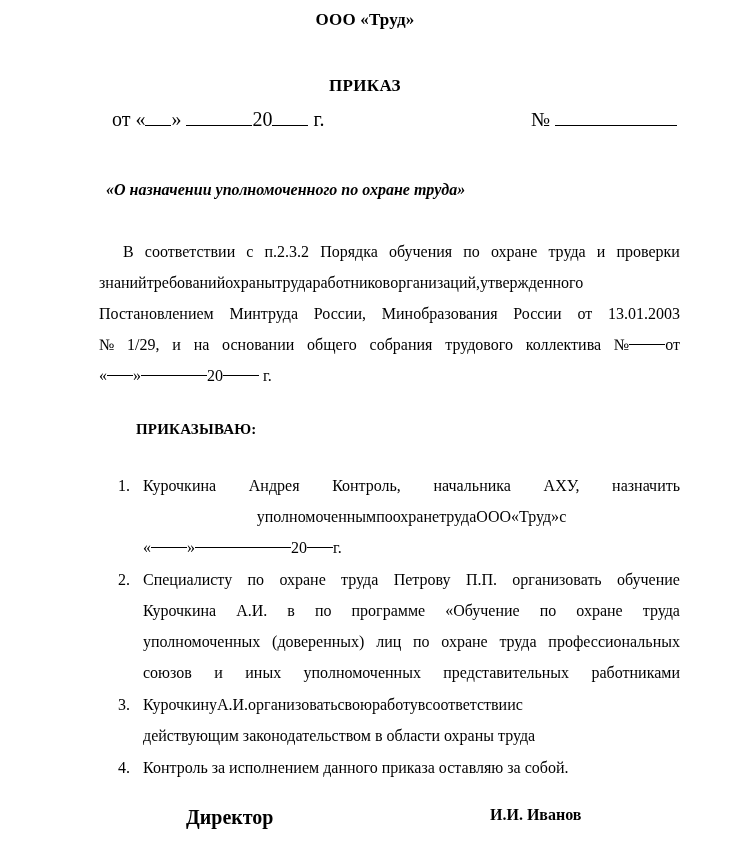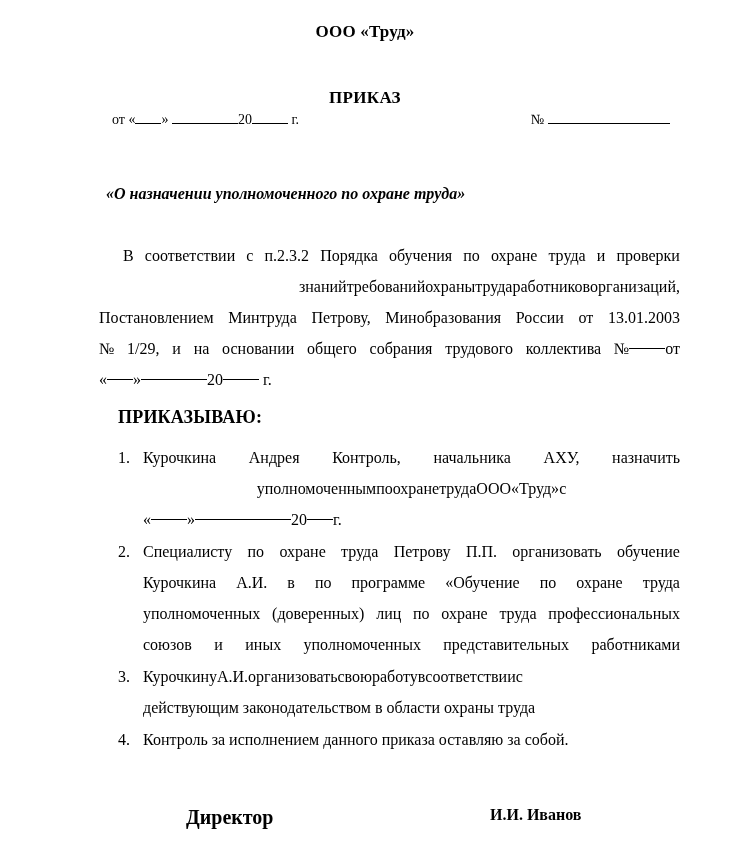--- a/index.html
+++ b/index.html
@@ -21,37 +21,37 @@
     box-sizing: border-box;
   }
 
   
   .org-title {
     text-align: center;
     font-weight: bold;
     font-size: 17px;
     letter-spacing: 0.2px;
     margin: 0;
-    padding-top: 22px;
+    padding-top: 10px;
   }
   .doc-type {
     text-align: center;
     font-weight: bold;
     font-size: 17px;
     letter-spacing: 0.3px;
     margin: 0;
     padding-top: 46px;
   }
 
   
   .datenum-row {
     position: relative;
-    margin-top: 2px;
+    margin-top: 10px;
     height: 24px;
-    font-size: 14px;
+    font-size: 20px;
   }
   .date-field {
     position: absolute;
     left: 112px;
     top: 0;
     white-space: nowrap;
   }
   .num-field {
     position: absolute;
     left: 531px;
@@ -92,25 +92,25 @@
     width: 100%;
     font-size: 16px;
     line-height: 31px;
     white-space: nowrap;
   }
   .jrow.first { padding-left: 24px; box-sizing: border-box; }
   .jrow.noj { justify-content: flex-start; }
   .jrow.noj > span { margin-right: 0; }
 
   .order-word {
-    margin: 0;
+    margin: 18px;
     padding-left: 19px;
     padding-top: 12px;
     font-weight: bold;
-    font-size: 18px;
+    font-size: 15px;
     letter-spacing: 0.2px;
   }
 
   
   .items {
     margin: 0;
     padding: 0;
     padding-top: 14px;
     list-style: none;
   }
@@ -200,36 +200,37 @@
               <span>по</span>
               <span>охране</span>
               <span>труда</span>
               <span>и</span>
               <span>проверки</span>
             </span>
           </span>
       </div>
       <div class="jrow">
         <span style="display: flex; flex: 1 1 auto;">
-            <span style="display: flex; justify-content: flex-end; flex: 1 1 auto;">
+            <span style="display: flex; justify-content: flex-start; flex: 1 1 auto;">
               <span>знаний</span>
               <span>требований</span>
               <span>охраны</span>
               <span>труда</span>
               <span>работников</span>
               <span>организаций,</span>
+              <span>утвержденного</span>
             </span>
           </span>
       </div>
       <div class="jrow">
         <span style="display: flex; flex: 1 1 auto; text-align: center;">
             <span style="display: flex; justify-content: space-between; flex: 1 1 auto;">
               <span>Постановлением</span>
               <span>Минтруда</span>
-              <span>Петрову,</span>
+              <span>России,</span>
               <span>Минобразования</span>
               <span>России</span>
               <span>от</span>
               <span>13.01.2003</span>
             </span>
           </span>
       </div>
       <div class="jrow">
         <span style="display: flex; flex: 1 1 auto;">
             <span style="display: flex; justify-content: space-between; flex: 1 1 auto;">

